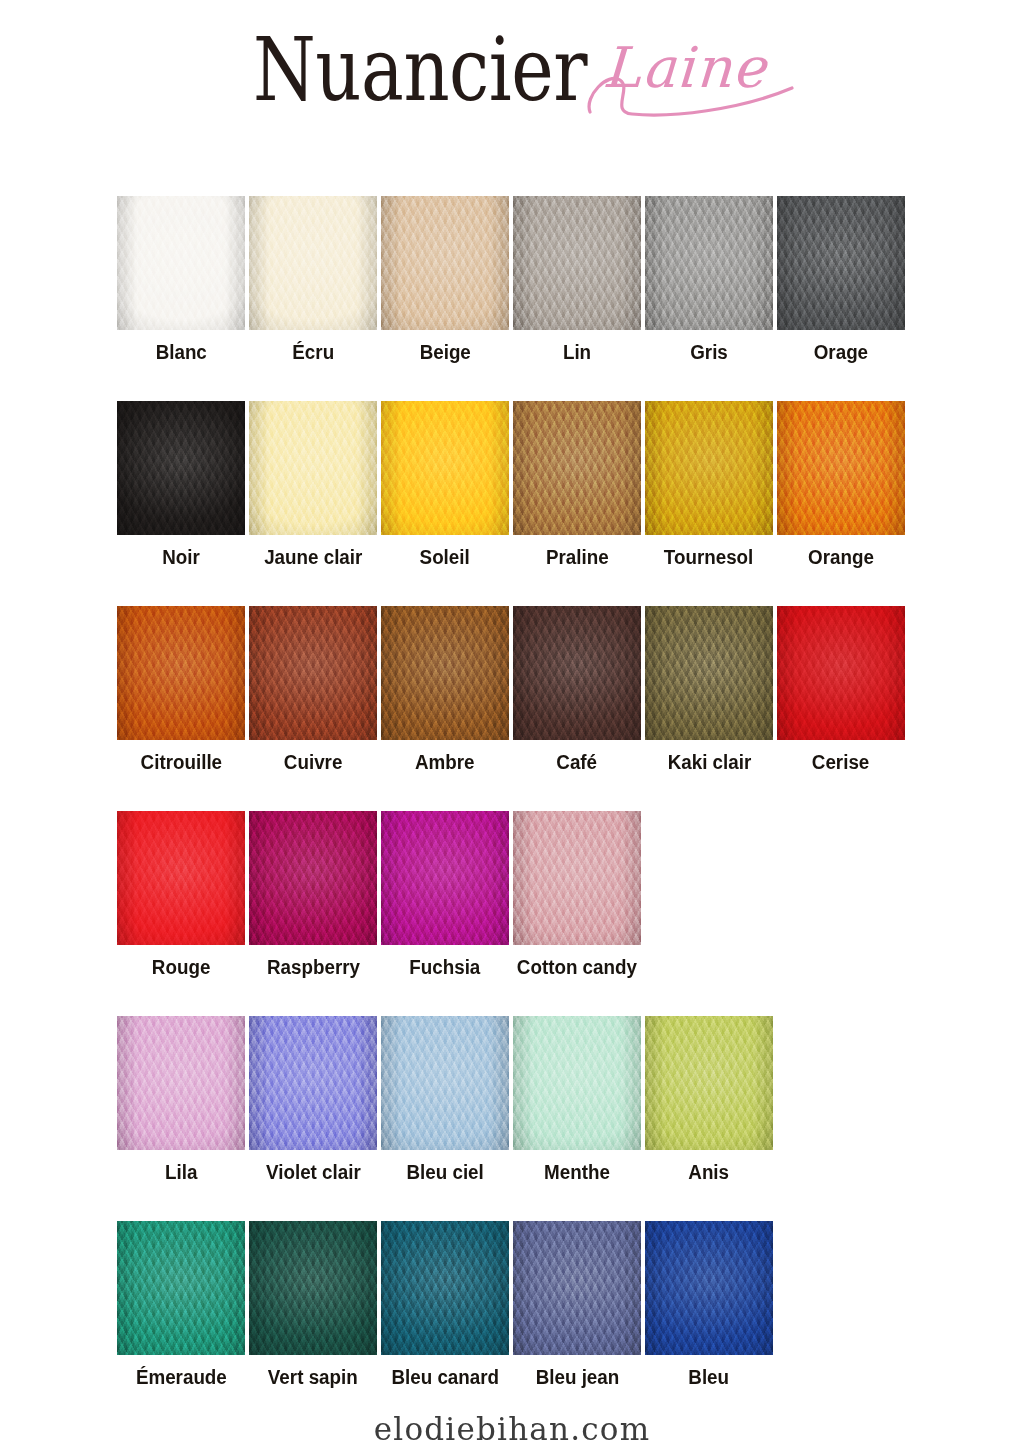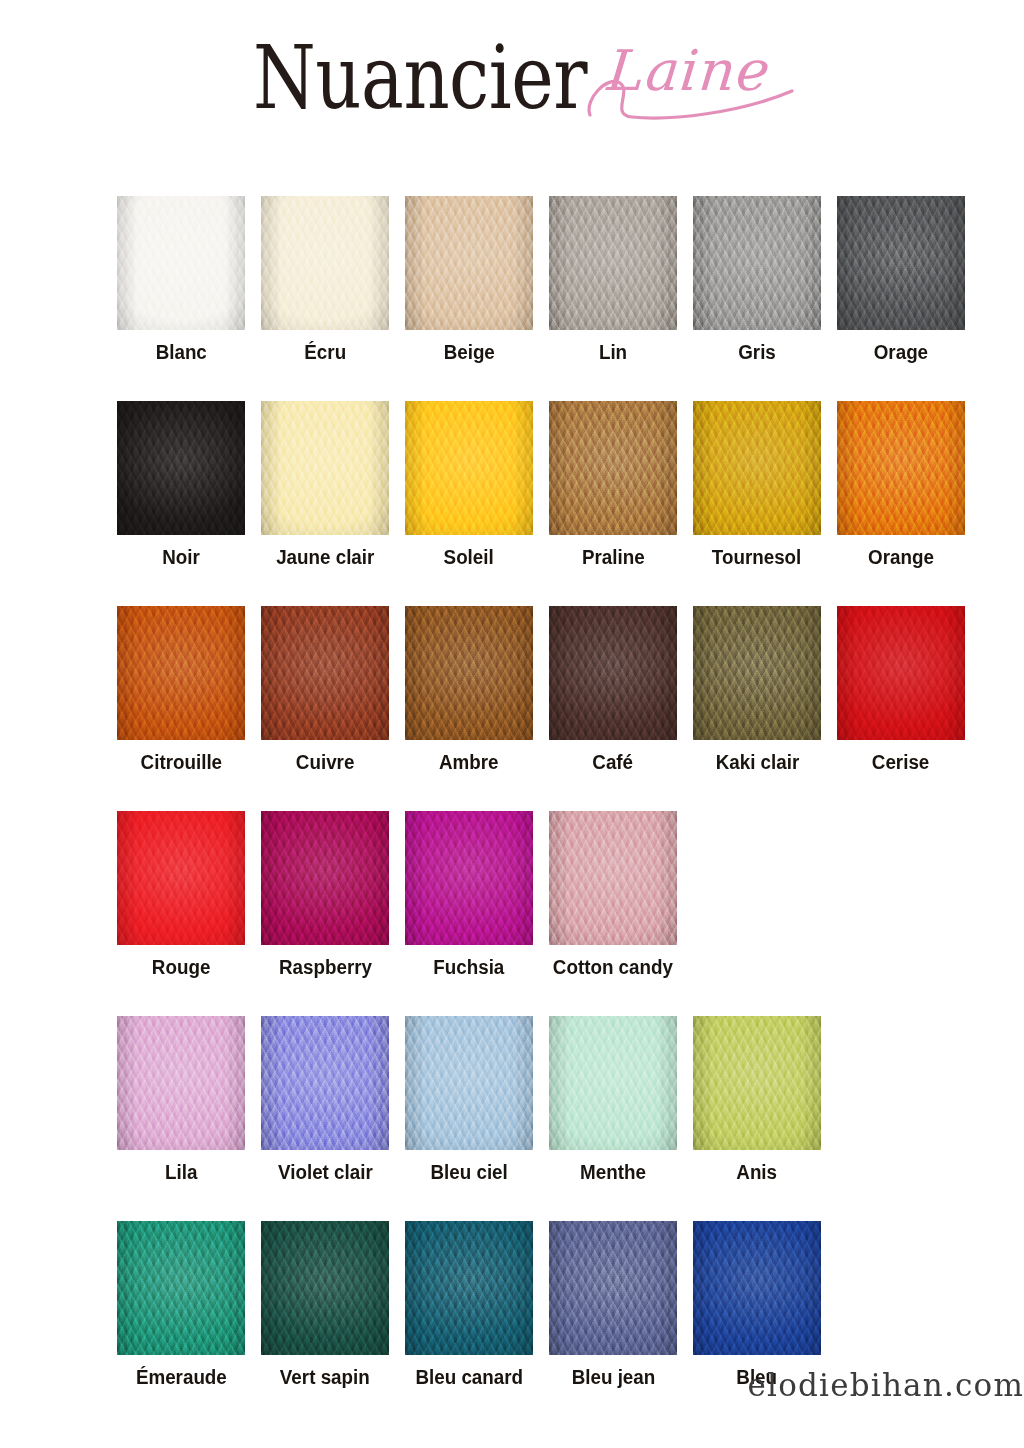--- a/index.html
+++ b/index.html
@@ -17,24 +17,24 @@
 
   
   .header {
     height: 160px;
     position: relative;
   }
   .title-wrap {
     position: absolute;
     left: 0;
     right: 0;
-    top: 12px;
+    top: 4px;
     display: flex;
     justify-content: center;
-    align-items: center;
+    align-items: flex-end;
   }
   .title-main {
     font-family: "DejaVu Serif", serif;
     font-size: 74px;
     line-height: 1;
     letter-spacing: -0.5px;
     color: #241a17;
     font-weight: 400;
     transform: scaleY(1.18) scaleX(0.97);
     transform-origin: left top;
@@ -66,21 +66,21 @@
 
   
   .palette {
     position: absolute;
     left: 117px;
     top: 196px;
     width: 792px;
   }
   .swatch-row {
     display: flex;
-    gap: 16px;
+    gap: 4px;
     margin-bottom: 38px;
   }
   .swatch-cell {
     width: 128px;
     display: flex;
     flex-direction: column;
     align-items: center;
   }
   .swatch-chip {
     width: 128px;
@@ -116,22 +116,22 @@
     text-align: center;
     white-space: nowrap;
     transform: scaleX(0.94);
   }
 
   
   .footer {
     position: absolute;
     left: 0;
     right: 0;
-    top: 1366px;
-    text-align: right;
+    top: 1410px;
+    text-align: center;
   }
   .footer-text {
     font-family: "DejaVu Serif", serif;
     font-size: 31px;
     letter-spacing: 1.2px;
     color: #3c3c3c;
     font-weight: 400;
     transform: scaleY(1.05);
     display: inline-block;
   }

